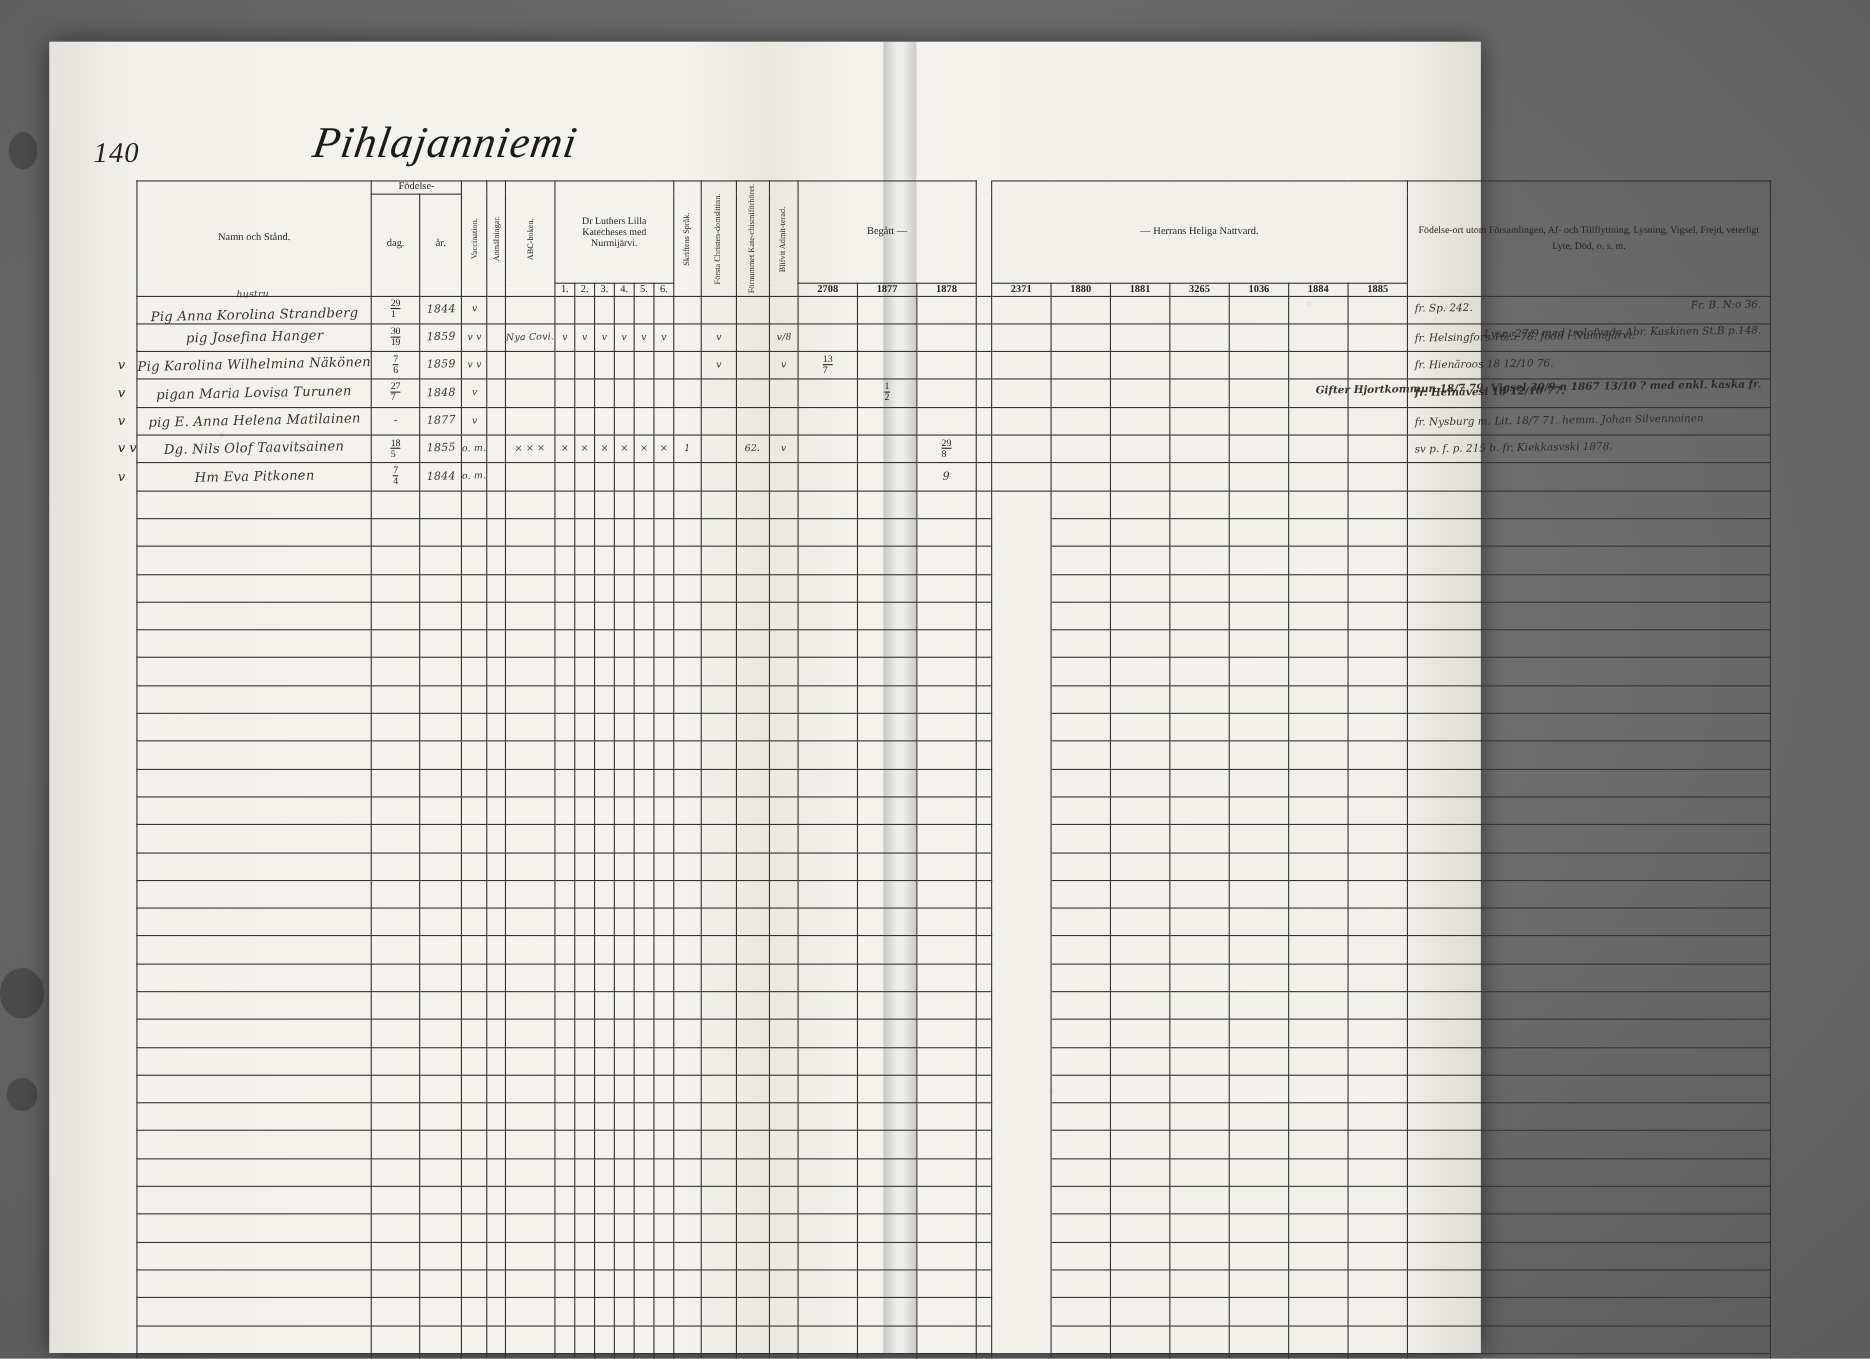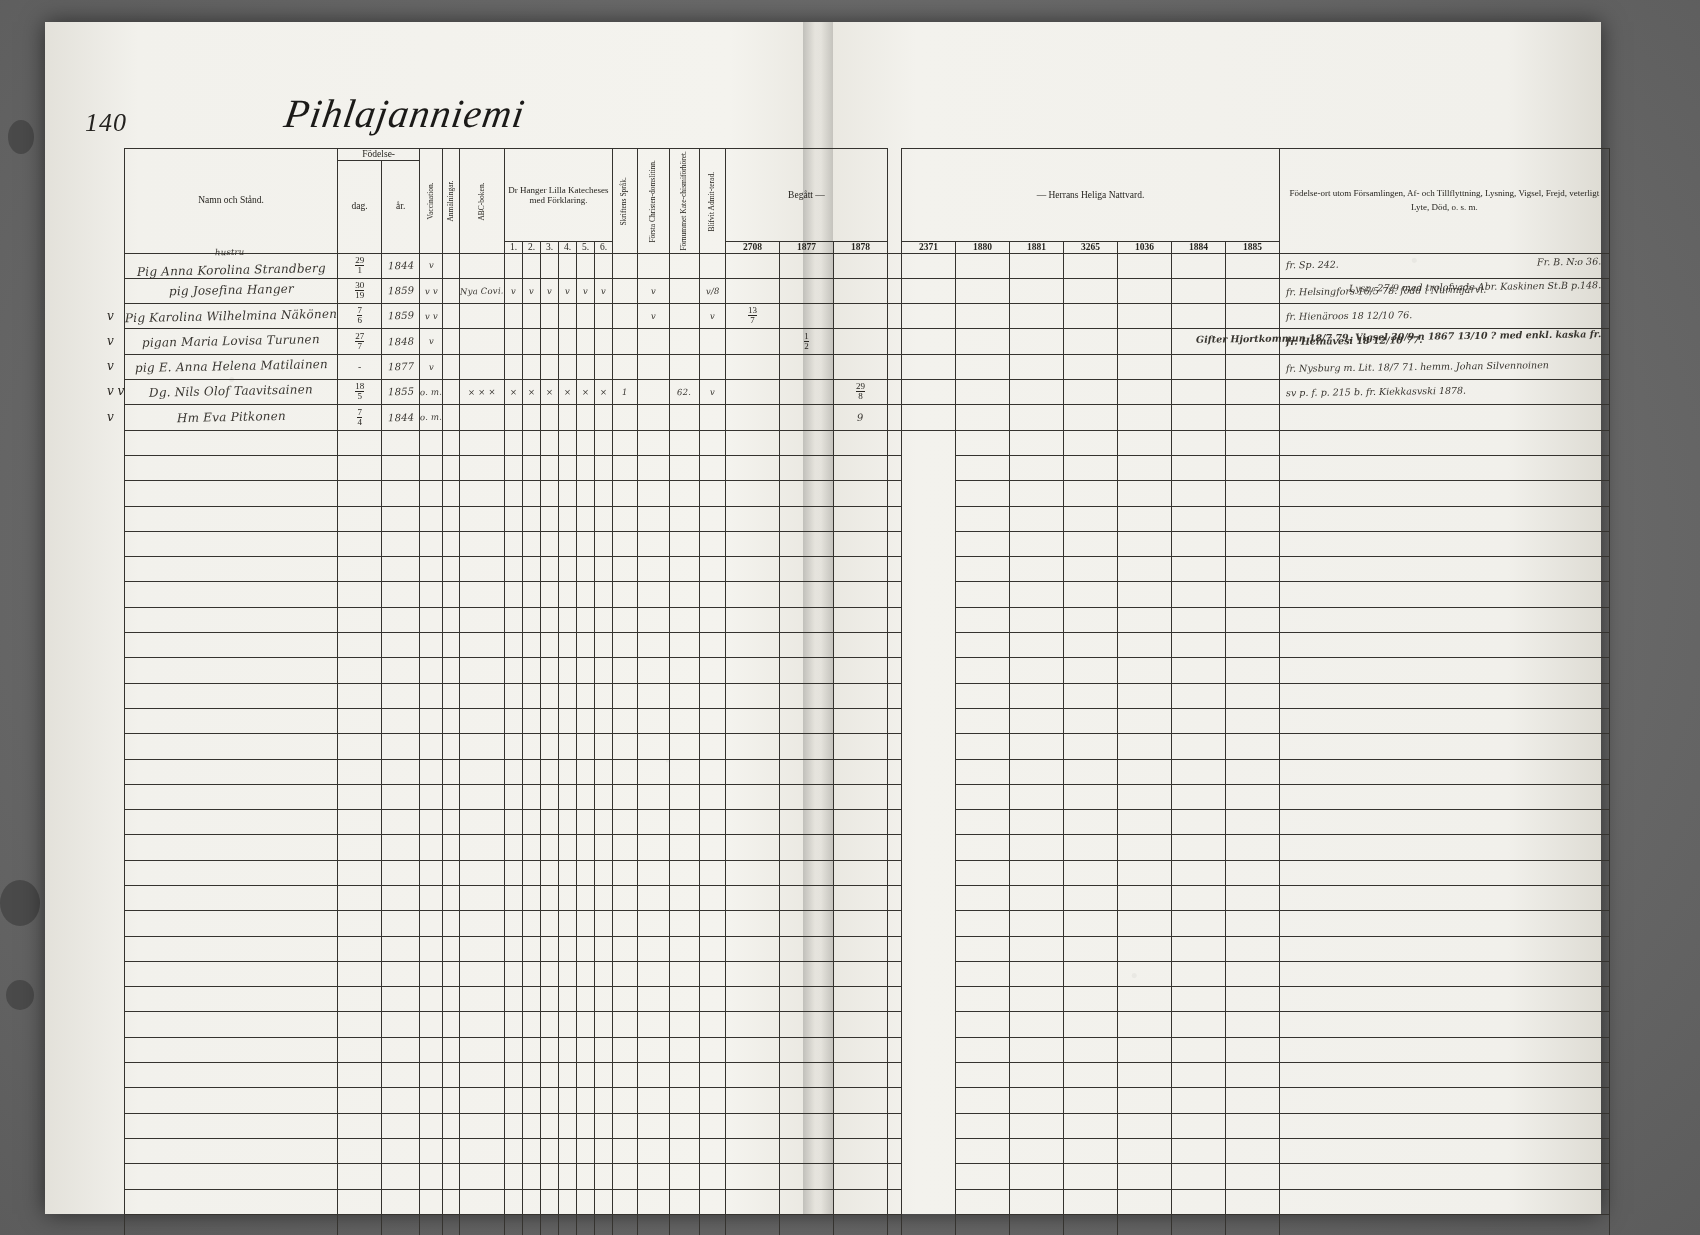--- a/index.html
+++ b/index.html
@@ -11,21 +11,21 @@
     position:relative;
   }
   
   #photo{
     position:absolute;left:0;top:0;width:1700px;height:1235px;
     background:
       radial-gradient(ellipse at 50% 45%, #7b7b7b 0%, #6a6a6a 55%, #5c5c5c 100%);
   }
   #page{
     position:absolute;
-    left:45px;top:22px;width:1556px;height:1192px;
+    left:45px;top:38px;width:1301px;height:1192px;
     background:#efeee9;
     box-shadow:0 0 22px rgba(0,0,0,.55);
   }
   
   #page:before{
     content:"";position:absolute;inset:0;
     background:
       linear-gradient(90deg,#e3e1da 0%,#f2f1ec 6%,#f4f3ee 44%,#e9e7e0 50%,#f3f2ed 56%,#f1f0eb 94%,#dedcd4 100%);
   }
   .grain{
@@ -89,21 +89,21 @@
     color:#2a2722;
     font-size:12px;
     transform:rotate(-1.2deg);
     display:inline-block;
     white-space:nowrap;
     letter-spacing:.2px;
     opacity:.92;
   }
   .hand.sm{font-size:10px;}
   .hand.xs{font-size:8.5px;}
-  .frac{display:inline-block;text-align:center;font-size:9px;line-height:1;}
+  .frac{display:inline-block;text-align:left;font-size:9px;line-height:1;}
   .frac span{display:block;}
   .frac .b{border-top:1px solid #2a2722;}
   .note{
     font-family:"DejaVu Serif",serif;font-style:italic;
     font-size:9.5px;color:#2b2822;white-space:nowrap;
     display:inline-block;transform:rotate(-.8deg);opacity:.93;
   }
   .leftmark{
     position:absolute;left:-18px;
     font-family:"DejaVu Serif",serif;font-style:italic;font-size:12px;color:#2a2722;
@@ -159,21 +159,21 @@
           <col style="width:330px">
         </colgroup>
 
         <thead>
           <tr>
             <th class="hdr" rowspan="3">Namn och Stånd.</th>
             <th class="hdr" colspan="2">Födelse-</th>
             <th class="hdr small" rowspan="3" style="writing-mode:vertical-rl;transform:rotate(180deg);font-size:7.5px;padding:2px 0;"><span>Vaccination.</span></th>
             <th class="hdr small" rowspan="3" style="writing-mode:vertical-rl;transform:rotate(180deg);font-size:7.5px;padding:2px 0;"><span>Anmälningar.</span></th>
             <th class="hdr small" rowspan="3" style="writing-mode:vertical-rl;transform:rotate(180deg);font-size:7.5px;padding:2px 0;"><span>ABC-boken.</span></th>
-            <th class="hdr" colspan="6" rowspan="2" style="font-size:9px;padding:2px 3px;">Dr Hanger Lilla Katecheses med Förklaring.</th>
+            <th class="hdr" colspan="6" rowspan="2" style="font-size:9px;padding:2px 3px;">Dr Luthers Lilla Katecheses med Nurmijärvi.</th>
             <th class="hdr small" rowspan="3" style="writing-mode:vertical-rl;transform:rotate(180deg);font-size:7.5px;padding:2px 0;"><span>Skriftens Språk.</span></th>
             <th class="hdr small" rowspan="3" style="writing-mode:vertical-rl;transform:rotate(180deg);font-size:7.5px;padding:2px 0;"><span>Första Christen-domslitinn.</span></th>
             <th class="hdr small" rowspan="3" style="writing-mode:vertical-rl;transform:rotate(180deg);font-size:7.5px;padding:2px 0;"><span>Förnummet Kate-chismiförhöret.</span></th>
             <th class="hdr small" rowspan="3" style="writing-mode:vertical-rl;transform:rotate(180deg);font-size:7.5px;padding:2px 0;"><span>Blifvit Admit-terad.</span></th>
             <th class="hdr" colspan="3" rowspan="2">Begått  —</th>
             <th rowspan="3" style="border-top:none;border-bottom:none;"></th>
             <th class="hdr" colspan="7" rowspan="2">—  Herrans Heliga Nattvard.</th>
             <th class="hdr" rowspan="3" style="font-size:9px;padding:3px 8px;line-height:1.5;">Födelse-ort utom Församlingen, Af- och Tillflyttning, Lysning, Vigsel, Frejd, veterligt Lyte, Död, o. s. m.</th>
           </tr>
           <tr>

